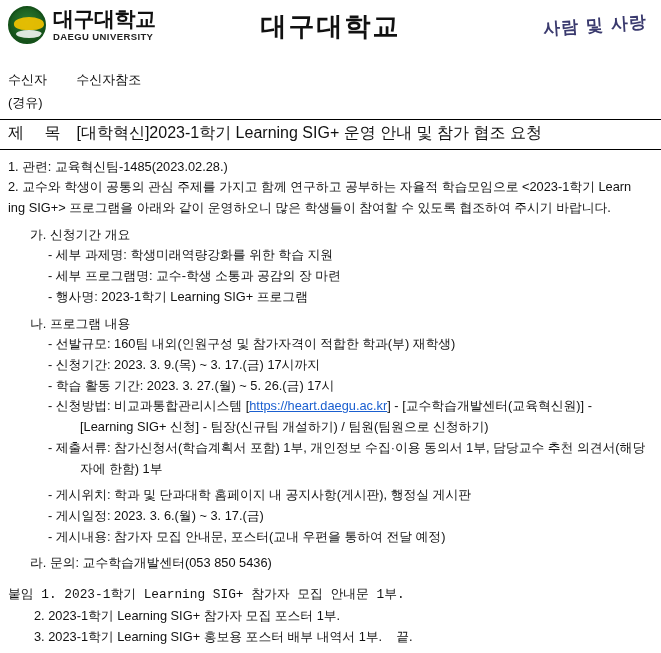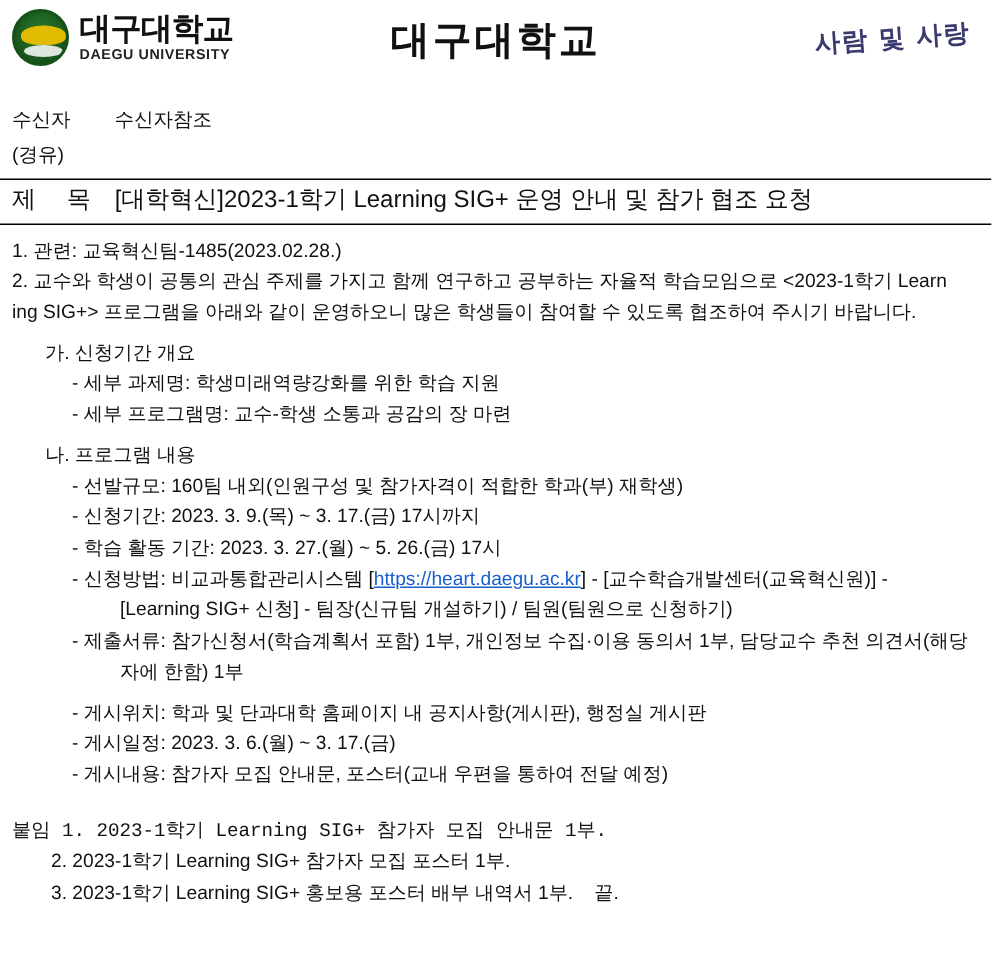--- a/index.html
+++ b/index.html
@@ -171,39 +171,41 @@
 <div class="body">
   <p class="p">1. 관련: 교육혁신팀-1485(2023.02.28.)</p>
   <p class="p">2. 교수와 학생이 공통의 관심 주제를 가지고 함께 연구하고 공부하는 자율적 학습모임으로 &lt;2023-1학기 Learn</p>
   <p class="p">ing SIG+&gt; 프로그램을 아래와 같이 운영하오니 많은 학생들이 참여할 수 있도록 협조하여 주시기 바랍니다.</p>
 
   <div class="spacer-sm"></div>
 
   <p class="p lv1">가. 신청기간 개요</p>
   <p class="p lv2">- 세부 과제명: 학생미래역량강화를 위한 학습 지원</p>
   <p class="p lv2">- 세부 프로그램명: 교수-학생 소통과 공감의 장 마련</p>
+  <p class="p lv2">- 행사명: 2023-1학기 Learning SIG+ 프로그램</p>
 
   <div class="spacer-sm"></div>
 
   <p class="p lv1">나. 프로그램 내용</p>
   <p class="p lv2">- 선발규모: 160팀 내외(인원구성 및 참가자격이 적합한 학과(부) 재학생)</p>
   <p class="p lv2">- 신청기간: 2023. 3. 9.(목) ~ 3. 17.(금) 17시까지</p>
   <p class="p lv2">- 학습 활동 기간: 2023. 3. 27.(월) ~ 5. 26.(금) 17시</p>
   <p class="p lv2 nowrap"><span>- 신청방법:  비교과통합관리시스템 [</span><a class="link" href="#">https://heart.daegu.ac.kr</a><span>] - [교수학습개발센터(교육혁신원)] -</span></p>
   <p class="p lv3">[Learning SIG+ 신청] - 팀장(신규팀 개설하기) / 팀원(팀원으로 신청하기)</p>
   <p class="p lv2">- 제출서류: 참가신청서(학습계획서 포함) 1부, 개인정보 수집·이용 동의서 1부,  담당교수 추천 의견서(해당</p>
   <p class="p lv3">자에 한함) 1부</p>
 
   <div class="spacer-sm"></div>
 
   <p class="p lv2">- 게시위치: 학과 및 단과대학 홈페이지 내 공지사항(게시판), 행정실 게시판</p>
   <p class="p lv2">- 게시일정: 2023. 3. 6.(월) ~ 3. 17.(금)</p>
   <p class="p lv2">- 게시내용: 참가자 모집 안내문, 포스터(교내 우편을 통하여 전달 예정)</p>
 
   <div class="spacer-sm"></div>
 
+  <p class="p lv1">라. 문의: 교수학습개발센터(053 850 5436)</p>
 
   <div class="spacer-md"></div>
 
   <p class="p attach">붙임 1. 2023-1학기 Learning SIG+ 참가자 모집 안내문 1부.</p>
   <p class="p attach-item">2. 2023-1학기 Learning SIG+ 참가자 모집 포스터 1부.</p>
   <p class="p attach-item"><span>3. 2023-1학기 Learning SIG+ 홍보용 포스터 배부 내역서 1부.</span><span class="end">끝.</span></p>
 </div>
 
 </body></html>

